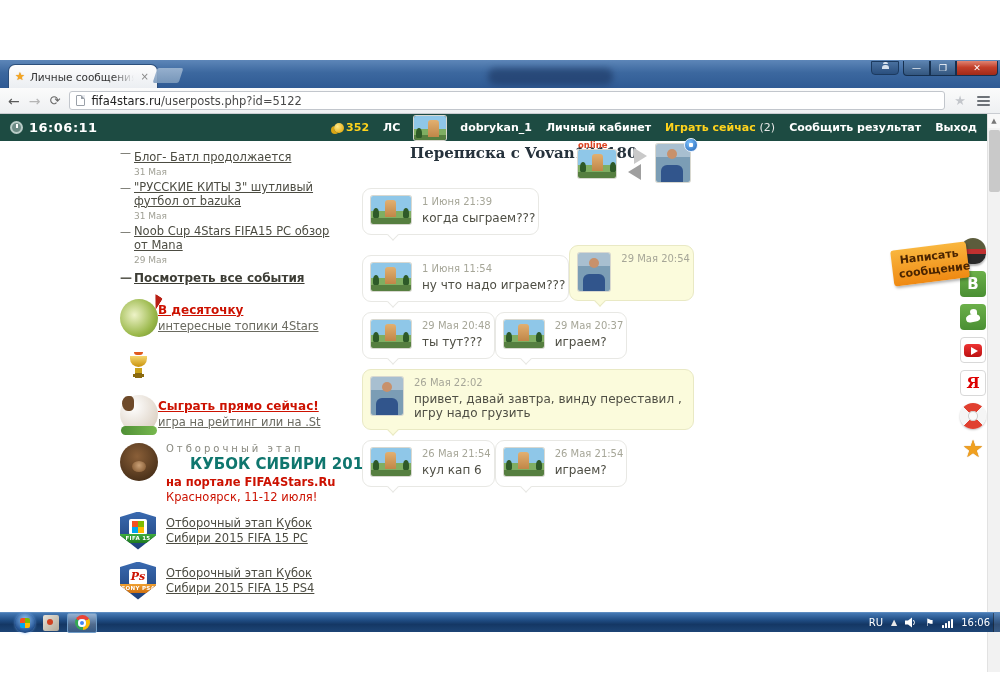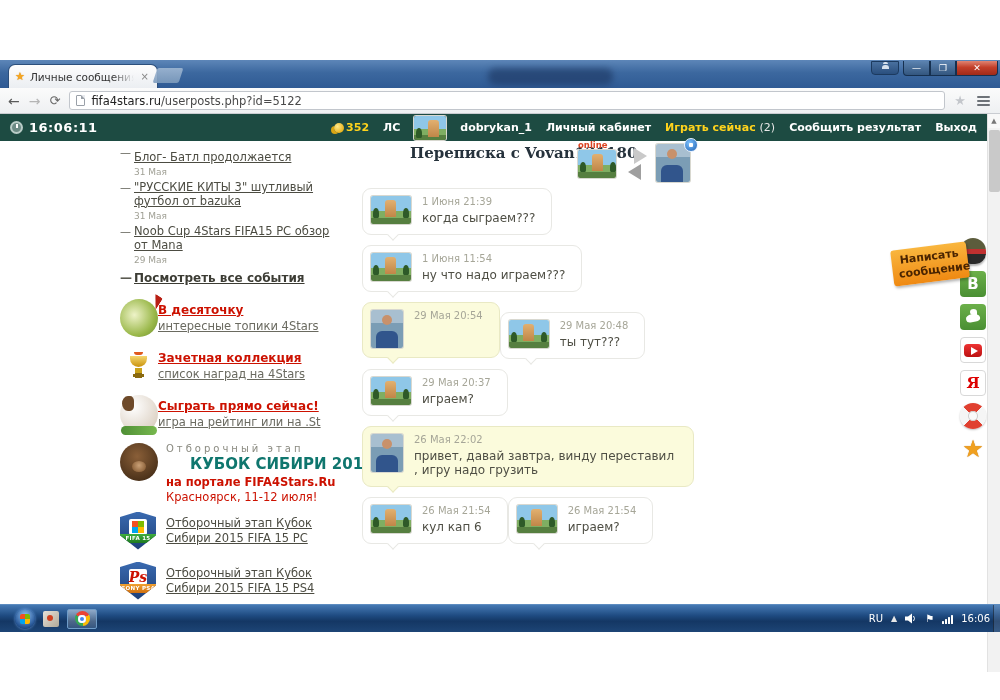--- a/index.html
+++ b/index.html
@@ -104,21 +104,21 @@
   .ic-bear { border-radius:50%; background:radial-gradient(circle at 45% 35%,#8a5f38,#50351c 70%,#2e1d0e); }
   .ic-bear::after { content:""; position:absolute; left:12px; top:18px; width:14px; height:11px;
     background:radial-gradient(circle at 50% 40%,#caa177,#7a4f28); border-radius:50%; }
   .shield { width:36px; height:38px; flex:0 0 36px; position:relative;
     clip-path:polygon(50% 0,100% 14%,100% 62%,50% 100%,0 62%,0 14%);
     background:linear-gradient(180deg,#3a6ab0,#1d3f78); }
   .shield .inner { position:absolute; left:9px; top:7px; width:18px; height:16px; background:#fff; border-radius:2px;
     display:flex; align-items:center; justify-content:center; }
   .shield-pc .inner::after { content:""; width:12px; height:12px;
     background:conic-gradient(#7fba00 0 25%, #ffb900 0 50%, #00a4ef 0 75%, #f25022 0); }
-  .shield-ps4 .inner { color:#cc1100; font-weight:bold; font-style:italic; font-size:14px; font-family:"DejaVu Serif",serif; }
+  .shield-ps4 .inner { color:#cc1100; font-weight:bold; font-style:italic; font-size:11px; font-family:"DejaVu Serif",serif; }
   .shield-band { position:absolute; left:-2px; bottom:7px; width:40px; height:9px; color:#fff;
     font-size:5.5px; font-weight:bold; text-align:center; line-height:9px; letter-spacing:.3px; }
   .band-green { background:linear-gradient(180deg,#3fae3f,#1f7a1f); }
   .band-orange { background:linear-gradient(180deg,#f0a030,#d07010); }
   .cup-block { display:flex; gap:8px; margin:4px 0 8px; }
   .cup-l1 { font-size:10px; color:#8a8a80; letter-spacing:3px; white-space:nowrap; }
   .cup-l2 { font-size:15px; font-weight:bold; color:#0f766e; margin-top:1px; white-space:nowrap;margin-left:24px; }
   .cup-l3 { font-size:11.5px; font-weight:bold; color:#cc1100; margin-top:2px; }
   .cup-l4 { font-size:11.5px; font-weight:normal; color:#cc1100; margin-top:1px; }
   .cup-link { display:flex; gap:10px; margin-bottom:12px; align-items:center; }
@@ -135,21 +135,21 @@
     border-top:8px solid transparent; border-bottom:8px solid transparent; border-left:13px solid #c9c9c9; }
   .arr-left { position:absolute; left:0; top:16px; width:0; height:0;
     border-top:8px solid transparent; border-bottom:8px solid transparent; border-right:13px solid #9f9f9f; }
   .peerB { position:absolute; left:294px; top:4px; }
   .badge { position:absolute; top:-6px; right:-8px; width:14px; height:14px; border-radius:50%;
     background:radial-gradient(circle at 40% 35%,#7ec3ff,#1d5fb0); border:1px solid #e8f2ff; }
   .badge::after { content:""; position:absolute; left:4px; top:4px; width:4px; height:4px; background:#fff; border-radius:1px; }
 
   .messages { position:absolute; left:362px; top:74px; width:340px; }
   .msg { position:relative; display:inline-flex; align-items:flex-start; gap:11px;
-    border:1px solid #e8e8e4; border-radius:9px; background:#fff; padding:7px 16px 9px 8px;
+    border:1px solid #e8e8e4; border-radius:9px; background:#fff; padding:7px 3px 9px 8px;
     margin-bottom:10px; max-width:332px; }
   .msg.other { background:#fbfbdc; border-color:#e9e9c4; }
   .msg .tail { position:absolute; left:26px; bottom:-5px; width:8px; height:8px; background:inherit;
     border-right:1px solid #e8e8e4; border-bottom:1px solid #e8e8e4; transform:rotate(45deg); }
   .msg.other .tail { border-color:#e9e9c4; }
   .msg-date { font-size:10px; color:#a6a698; }
   .msg-text { font-size:12px; color:#4e4e44; margin-top:4px; white-space:nowrap; }
   .msg.wide .msg-text { white-space:normal; }
 
   
@@ -190,21 +190,21 @@
   .ic-buoy::after { content:""; position:absolute; left:8px; top:8px; width:10px; height:10px;
     border-radius:50%; background:#fafafa; box-shadow:inset 0 0 0 1px #ccc; }
   .ic-star { display:flex; align-items:center; justify-content:center; font-size:24px; color:#f0a020;
     text-shadow:0 0 1px #b86a00; }
   .ribbon { position:absolute; right:32px; top:132px; width:76px; padding:4px 6px;
     background:linear-gradient(180deg,#f9b63e,#ef8912); border-radius:3px; transform:rotate(-7deg);
     box-shadow:1px 2px 3px rgba(0,0,0,.3); z-index:5; text-align:center;
     font-size:11px; font-weight:bold; color:#4a2400; line-height:1.25; cursor:pointer; }
 
   
-  .taskbar { position:absolute; left:0; bottom:0; width:100%; height:28px;
+  .taskbar { position:absolute; left:0; bottom:0; width:100%; height:20px;
     background:linear-gradient(180deg,#4579b4 0%,#1e4a80 40%,#143764 60%,#1d4576 100%);
     border-top:1px solid #5d8cc0; display:flex; align-items:center; padding-left:15px; gap:8px; }
   .orb { width:20px; height:20px; border-radius:50%;
     background:radial-gradient(circle at 50% 32%,#8ec0f0,#2a5a9a 65%,#0d2a55); position:relative;
     box-shadow:0 0 3px rgba(120,180,255,.8); }
   .orb::after { content:""; position:absolute; left:5px; top:5px; width:10px; height:10px; border-radius:2px;
     background:conic-gradient(#7fba00 0 25%, #ffb900 0 50%, #00a4ef 0 75%, #f25022 0); }
   .tb-app { width:16px; height:16px; border-radius:2px;
     background:linear-gradient(135deg,#e8e2d8,#b0a898); position:relative; }
   .tb-app::after { content:""; position:absolute; left:4px; top:4px; width:6px; height:6px; border-radius:50%; background:#d04020; }
@@ -299,24 +299,20 @@
         <div id="promos">
             <div class="promo">
               <div class="promo-icon ic-apple"></div>
               <div>
                 <div class="promo-title">В десяточку</div>
                 <div class="promo-sub">интересные топики 4Stars</div>
               </div>
             </div>
             <div class="promo">
               <div class="promo-icon ic-trophy"></div>
-              <div>
-                <div class="promo-title">Зачетная коллекция</div>
-                <div class="promo-sub">список наград на 4Stars</div>
-              </div>
             </div>
             <div class="promo">
               <div class="promo-icon ic-dog"></div>
               <div>
                 <div class="promo-title">Сыграть прямо сейчас!</div>
                 <div class="promo-sub">игра на рейтинг или на .St</div>
               </div>
             </div>
           </div>
         <div class="cup-block">

